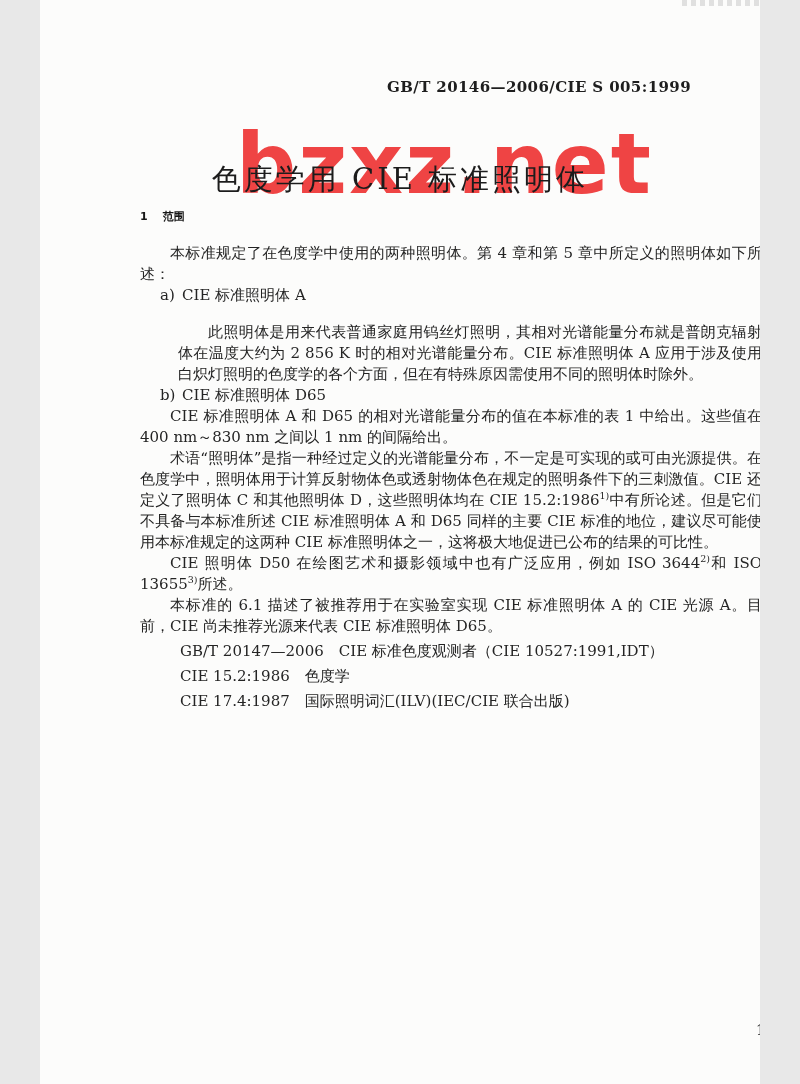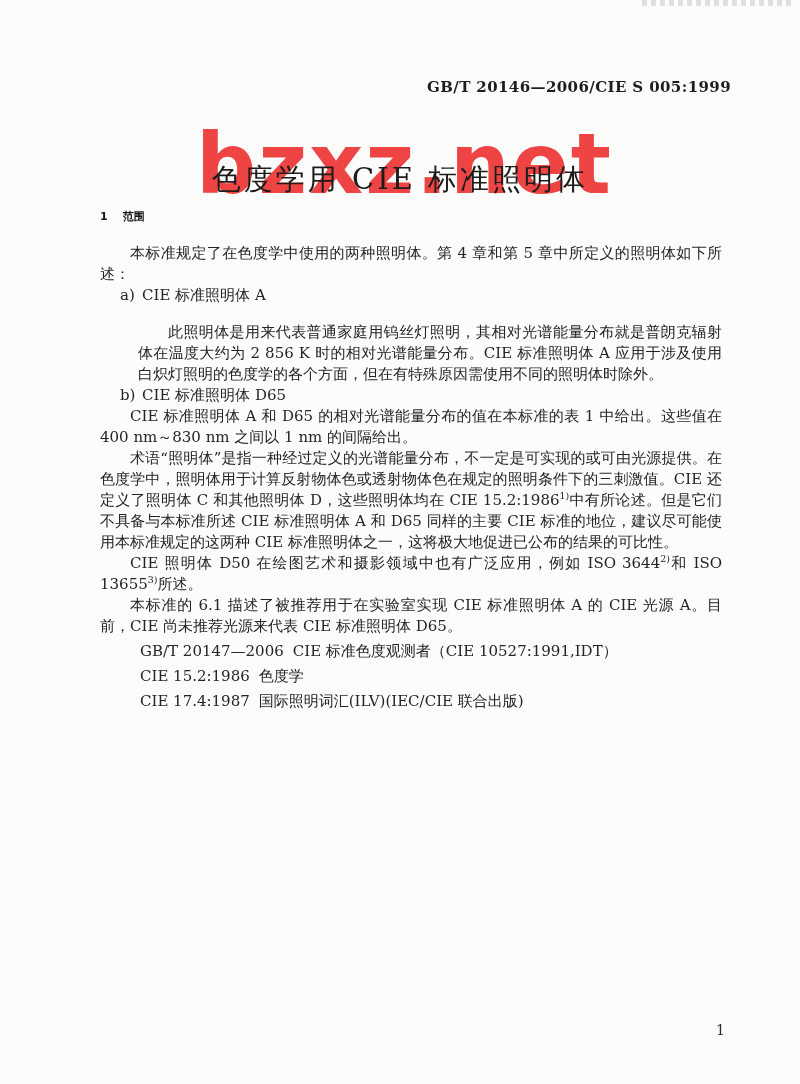--- a/index.html
+++ b/index.html
@@ -1,18 +1,18 @@
 <!DOCTYPE html>
 <html lang="zh"><head>
 <meta charset="utf-8">
 <style>
   html,body{margin:0;padding:0;background:#e8e8e8;}
   .page{
     position:relative;
-    width:800px;height:1084px;
+    width:720px;height:1084px;
     margin:0 auto;
     background:#fcfcfb;
     font-family:"DejaVu Serif","Liberation Serif",serif;
     color:#242424;
     overflow:hidden;
   }
   
   .scan-artifact{
     position:absolute;top:0;left:642px;width:152px;height:6px;
     background:repeating-linear-gradient(90deg,#c9c9c9 0 5px,transparent 5px 9px);
@@ -48,21 +48,21 @@
   }
   .sec-heading .sec-num{margin-right:15px;}
   .sec-heading.second{margin-top:17px;}
   .par{margin:0;text-indent:2em;}
   .list-item{margin:0 0 0 20px;text-indent:0;}
   .li-label{display:inline-block;min-width:22px;}
   .li-body{margin:16px 0 0 38px;text-indent:2em;}
   sup{font-size:9.5px;line-height:0;}
   .refs{margin:2px 0 0 40px;}
   .ref-line{line-height:25px;text-align:left;}
-  .ref-code{margin-right:9px;white-space:nowrap;}
+  .ref-code{margin-right:15px;white-space:nowrap;}
   .page-number{
     position:absolute;left:716px;top:1022px;
     font-size:14px;color:#2a2a2a;
   }
 </style>
 </head>
 <body>
 
 <div class="page">
 

